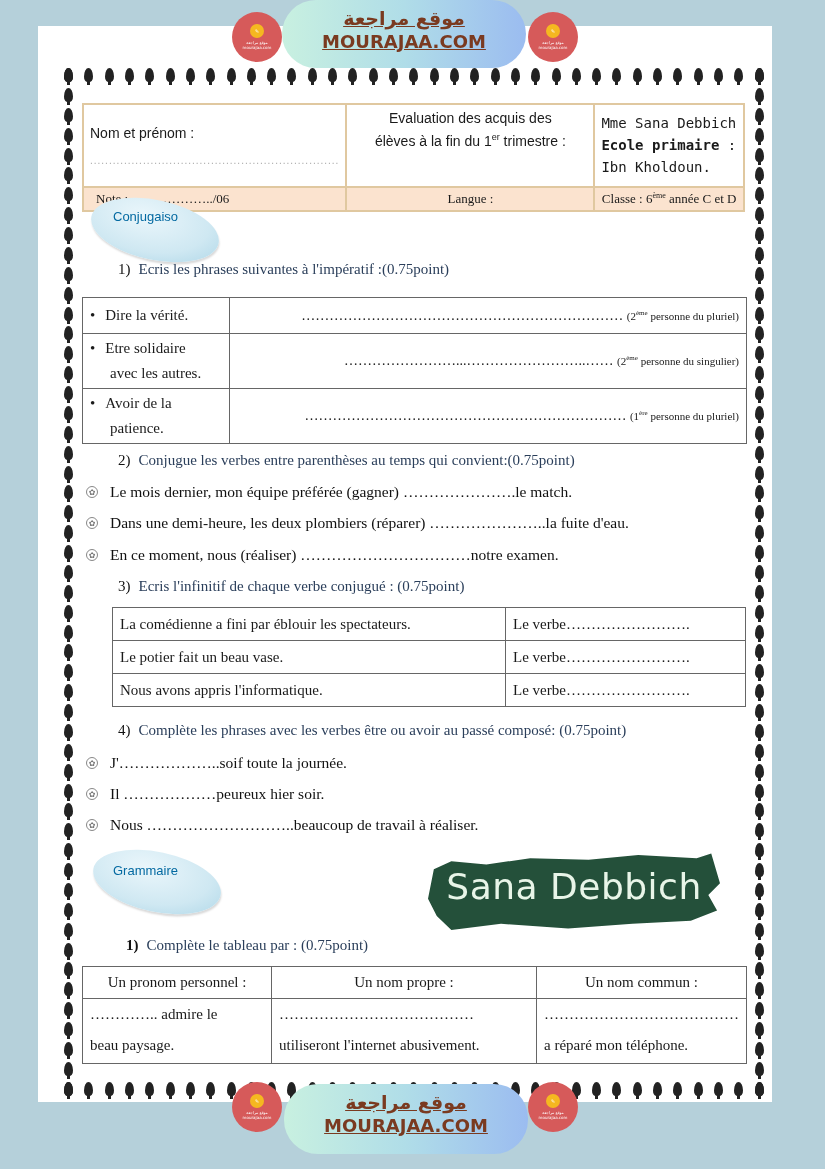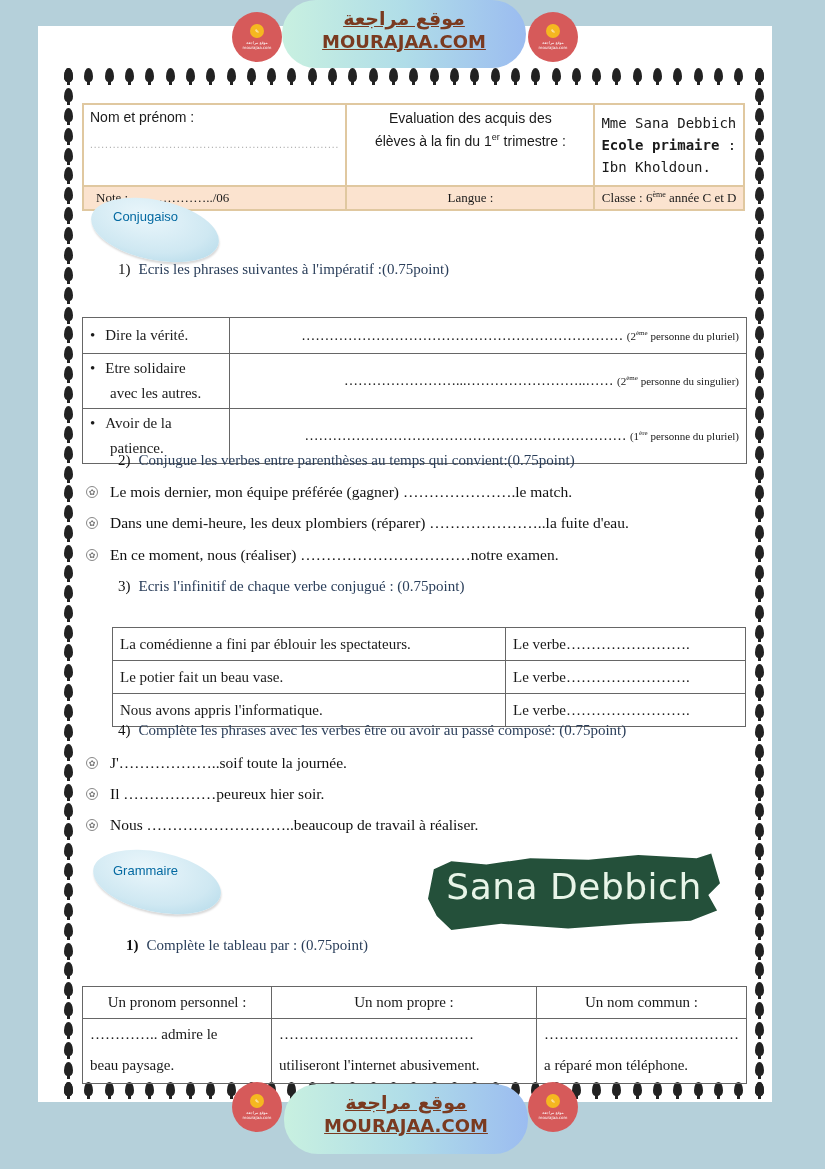--- a/index.html
+++ b/index.html
@@ -53,21 +53,21 @@
   }
   .badge .small { font-size: 4px; color: #fff; font-family: "DejaVu Sans", sans-serif; margin-top: 2px; line-height: 5px; text-align:center; }
 
   
   .hdr {
     position: absolute; left: 82px; top: 103px; width: 663px;
     border: 2px solid #e0c8a0;
     border-collapse: collapse;
   }
   .hdr td { border: 2px solid #e0c8a0; vertical-align: top; }
-  .hdr .c1 { width: 193px; font-family: "Liberation Sans", sans-serif; font-size: 14px; padding: 4px 6px; height: 56px; }
+  .hdr .c1 { width: 193px; font-family: "Liberation Sans", sans-serif; font-size: 14px; padding: 20px 6px; height: 56px; }
   .hdr .c2 { width: 248px; font-family: "Liberation Sans", sans-serif; font-size: 14px; text-align: center; padding: 4px 4px; line-height: 19px; }
   .hdr .c3 { font-family: "DejaVu Sans Mono", monospace; font-size: 14px; padding: 7px 6px; line-height: 22px; }
   .hdr .dots { color: #aaa; font-size: 10px; margin-top: 14px; letter-spacing: 1px; }
   .hdr tr.row2 td { background: #fbe3cf; font-family: "Liberation Serif", serif; font-size: 13px; text-align: center; padding: 3px 4px; height: 24px; vertical-align: middle; margin-top: 36px; }
   .hdr tr.row2 td.left { text-align: left; padding-left: 12px; }
 
   
   .bubble {
     position: absolute; width: 130px; height: 60px;
     background: radial-gradient(ellipse at 40% 30%, #eaf6fb 0%, #cfe8f2 60%, #a9d4e6 100%);
@@ -77,21 +77,21 @@
   }
   .bubble-label {
     position: absolute; font-family: "Liberation Sans", sans-serif; font-size: 13px; color: #0369a1;
   }
 
   .q {
     position: absolute; font-family: "Liberation Serif", serif; font-size: 15px; color: #2a3e5a;
   }
   .q .num { color: #111; margin-right: 8px; }
 
-  table.grid { position: absolute; border-collapse: collapse; font-family: "Liberation Serif", serif; font-size: 15px; margin-top: 20px; }
+  table.grid { position: absolute; border-collapse: collapse; font-family: "Liberation Serif", serif; font-size: 15px; }
   table.grid td { border: 1.5px solid #666; padding: 2px 7px; vertical-align: middle; }
 
   .t1 { left: 82px; top: 297px; width: 665px; }
   .t1 td.l { width: 147px; line-height: 25px; }
   .t1 td.r { text-align: right; font-size: 14px; white-space: nowrap; }
   .t1 .hint { font-size: 11px; }
   .bullet::before { content: "•"; margin-right: 10px; }
   .t1 .cont { padding-left: 20px; display: block; }
 
   .line {

